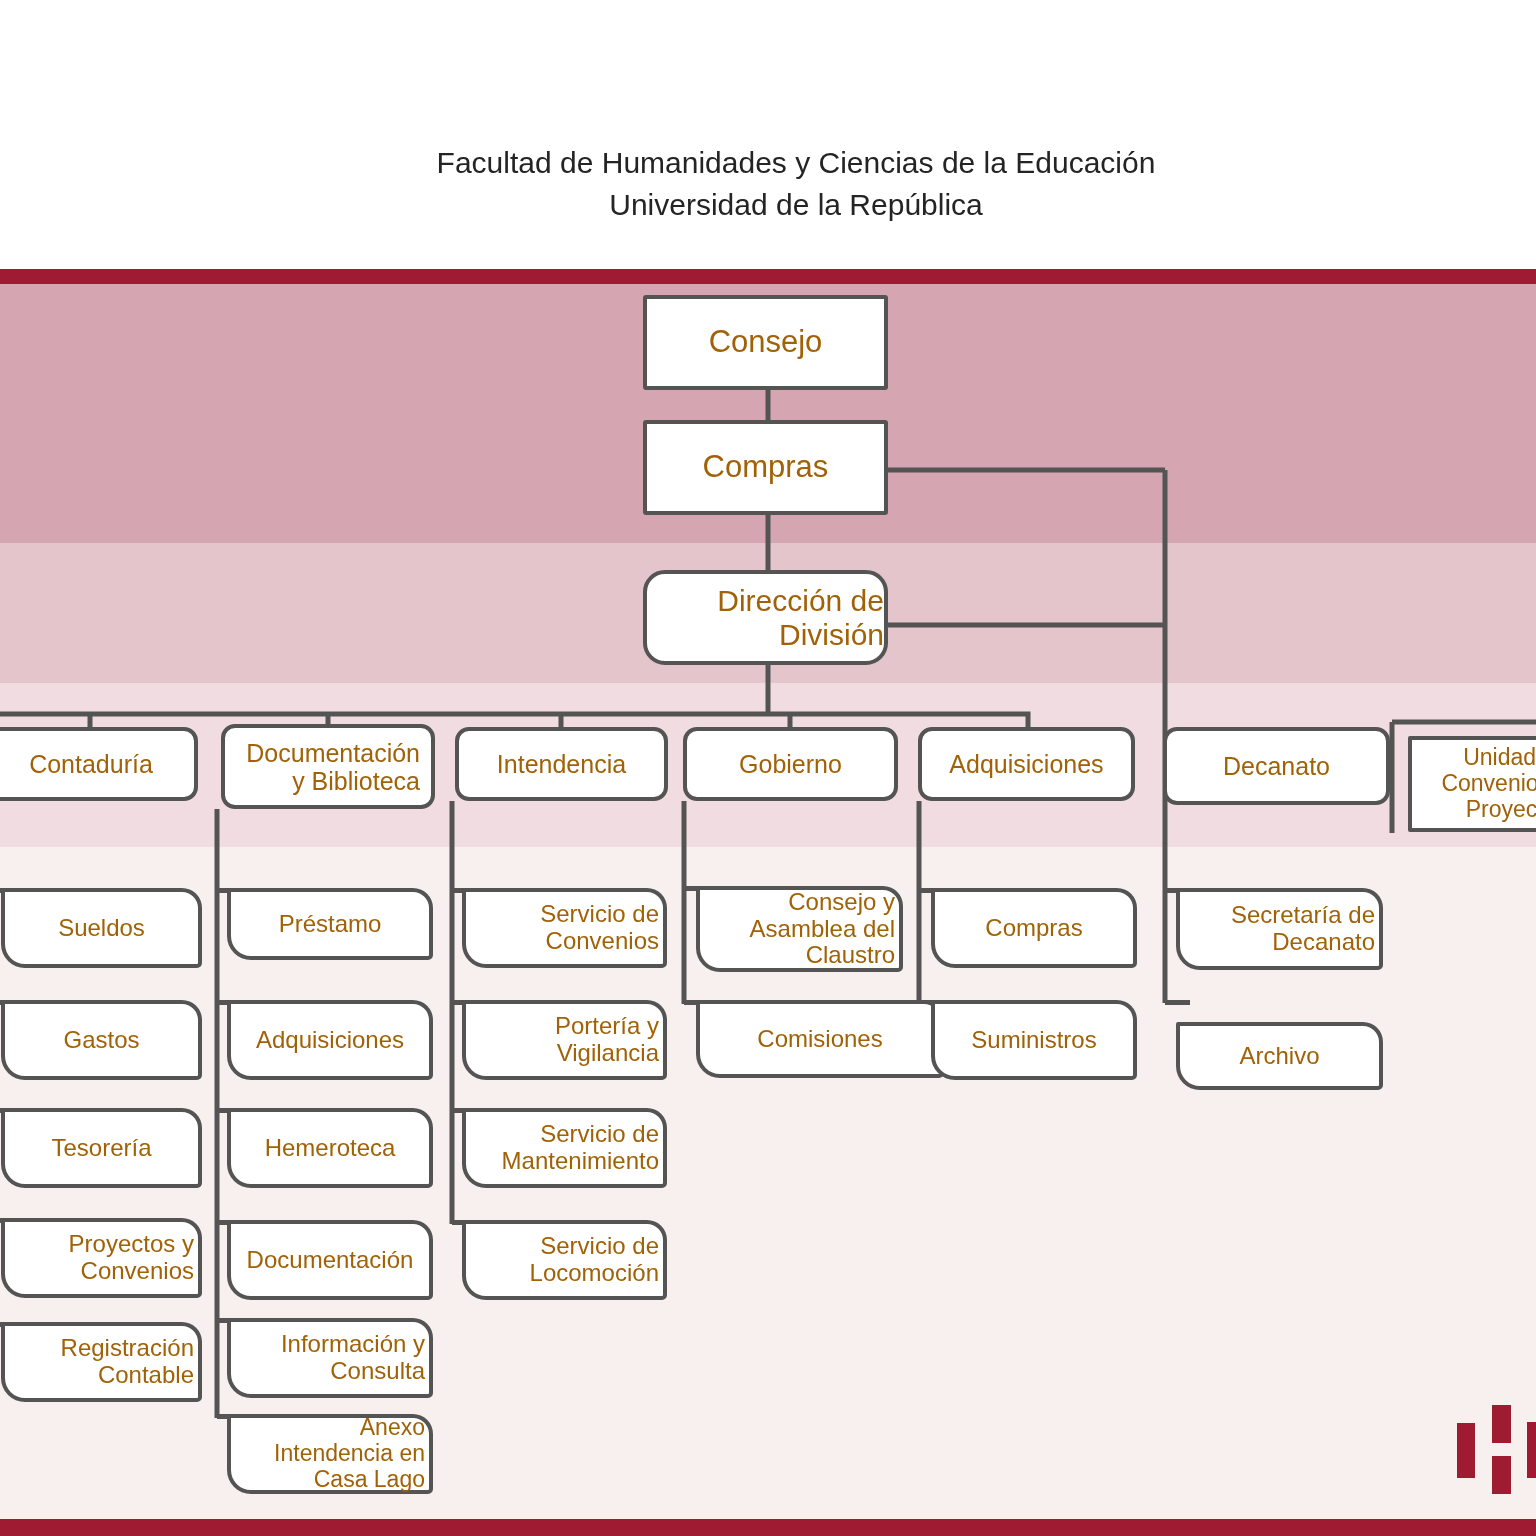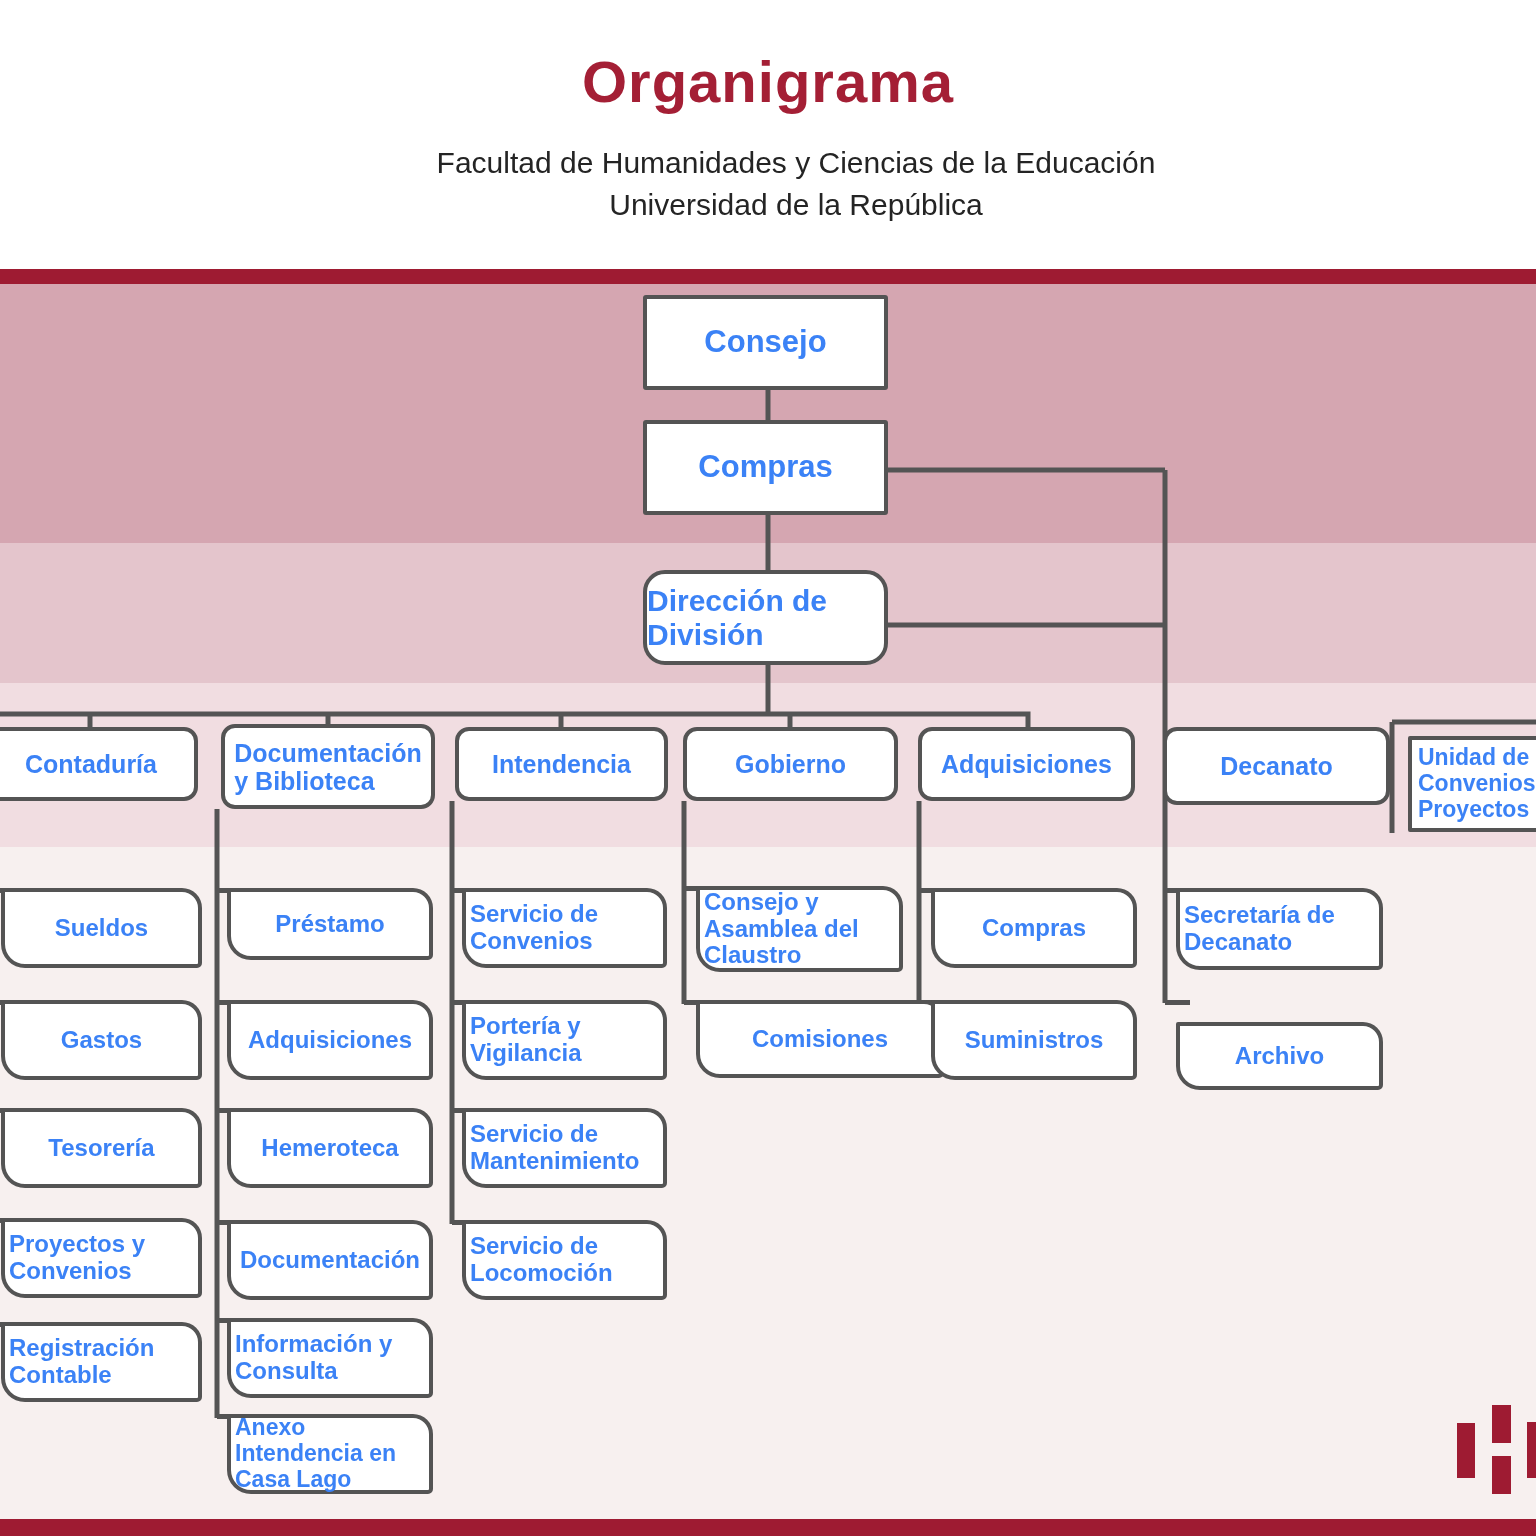--- a/index.html
+++ b/index.html
@@ -23,43 +23,42 @@
             font-size:30px;font-weight:500;color:#242424;padding-left:28px;}
   #subtitle1{top:146px;}
   #subtitle2{top:188px;}
 
   
   #wires{position:absolute;top:0;left:0;z-index:2;}
   #wires path{stroke:var(--wire);stroke-width:5;fill:none;}
 
   
   .node{position:absolute;z-index:3;background:#ffffff;border:4px solid var(--wire);
-        display:flex;align-items:center;justify-content:center;text-align:left;
-        color:#3b82f6;font-weight:700;line-height:1.12;box-sizing:border-box;}
+        display:flex;align-items:center;justify-content:center;text-align:right;
+        color:#a16207;font-weight:400;line-height:1.12;box-sizing:border-box;}
   .lvl  {font-size:31px;border-radius:3px;}
   .dept {font-size:25px;border-radius:14px;padding:2px 11px;}
   .child{font-size:24px;border-radius:2px 20px 5px 24px;padding:2px 4px;}
 
   
   #logo{position:absolute;z-index:4;}
   .logo-bar{position:absolute;background:var(--red);}
 </style>
 </head>
 <body>
 
 <div id="stage">
 
   <div class="band" id="band-top-bar"></div>
   <div class="band" id="band-1"></div>
   <div class="band" id="band-2"></div>
   <div class="band" id="band-3"></div>
   <div class="band" id="band-4"></div>
   <div class="band" id="band-bottom-bar"></div>
 
-  <div id="title">Organigrama</div>
   <div class="subtitle" id="subtitle1">Facultad de Humanidades y Ciencias de la Educación</div>
   <div class="subtitle" id="subtitle2">Universidad de la República</div>
 
   <svg id="wires" width="1536" height="1536" viewBox="0 0 1536 1536">
       <path d="M768 388 V422"></path>
       <path d="M768 513 V572"></path>
       <path d="M886 470 H1165"></path>
       <path d="M1165 470 V1003"></path>
       <path d="M886 625 H1163"></path>
       <path d="M768 663 V714"></path>

